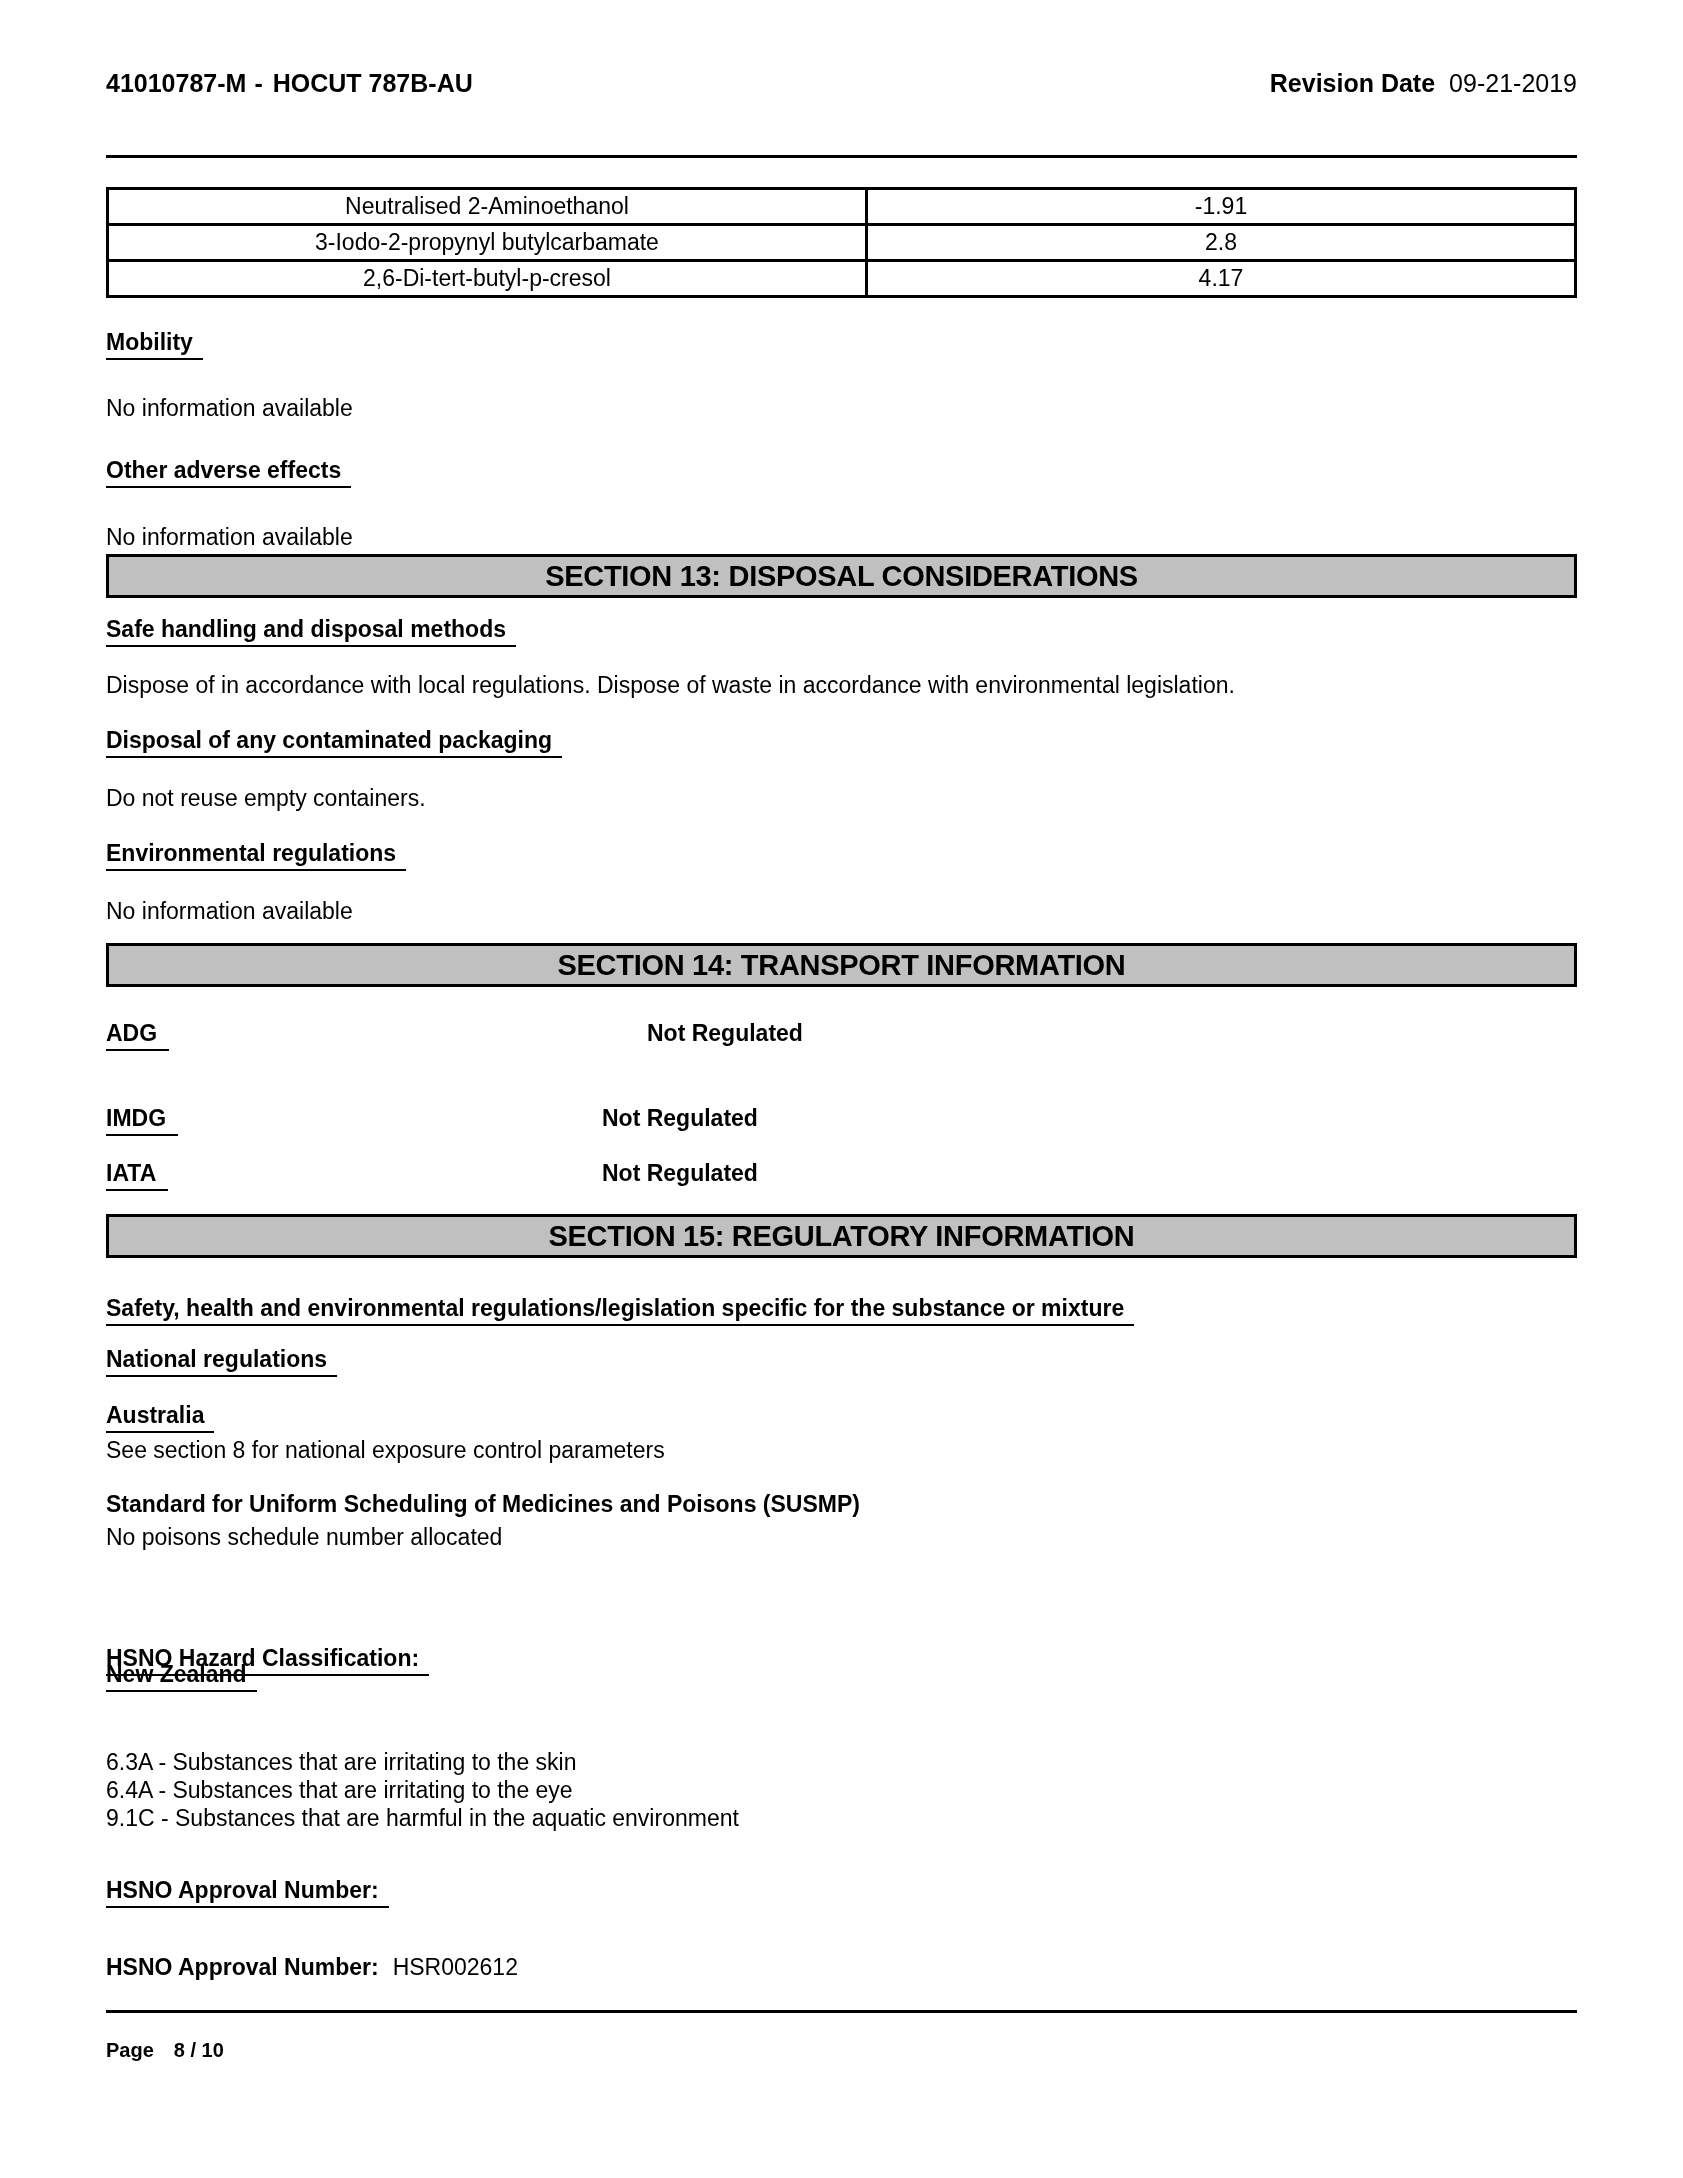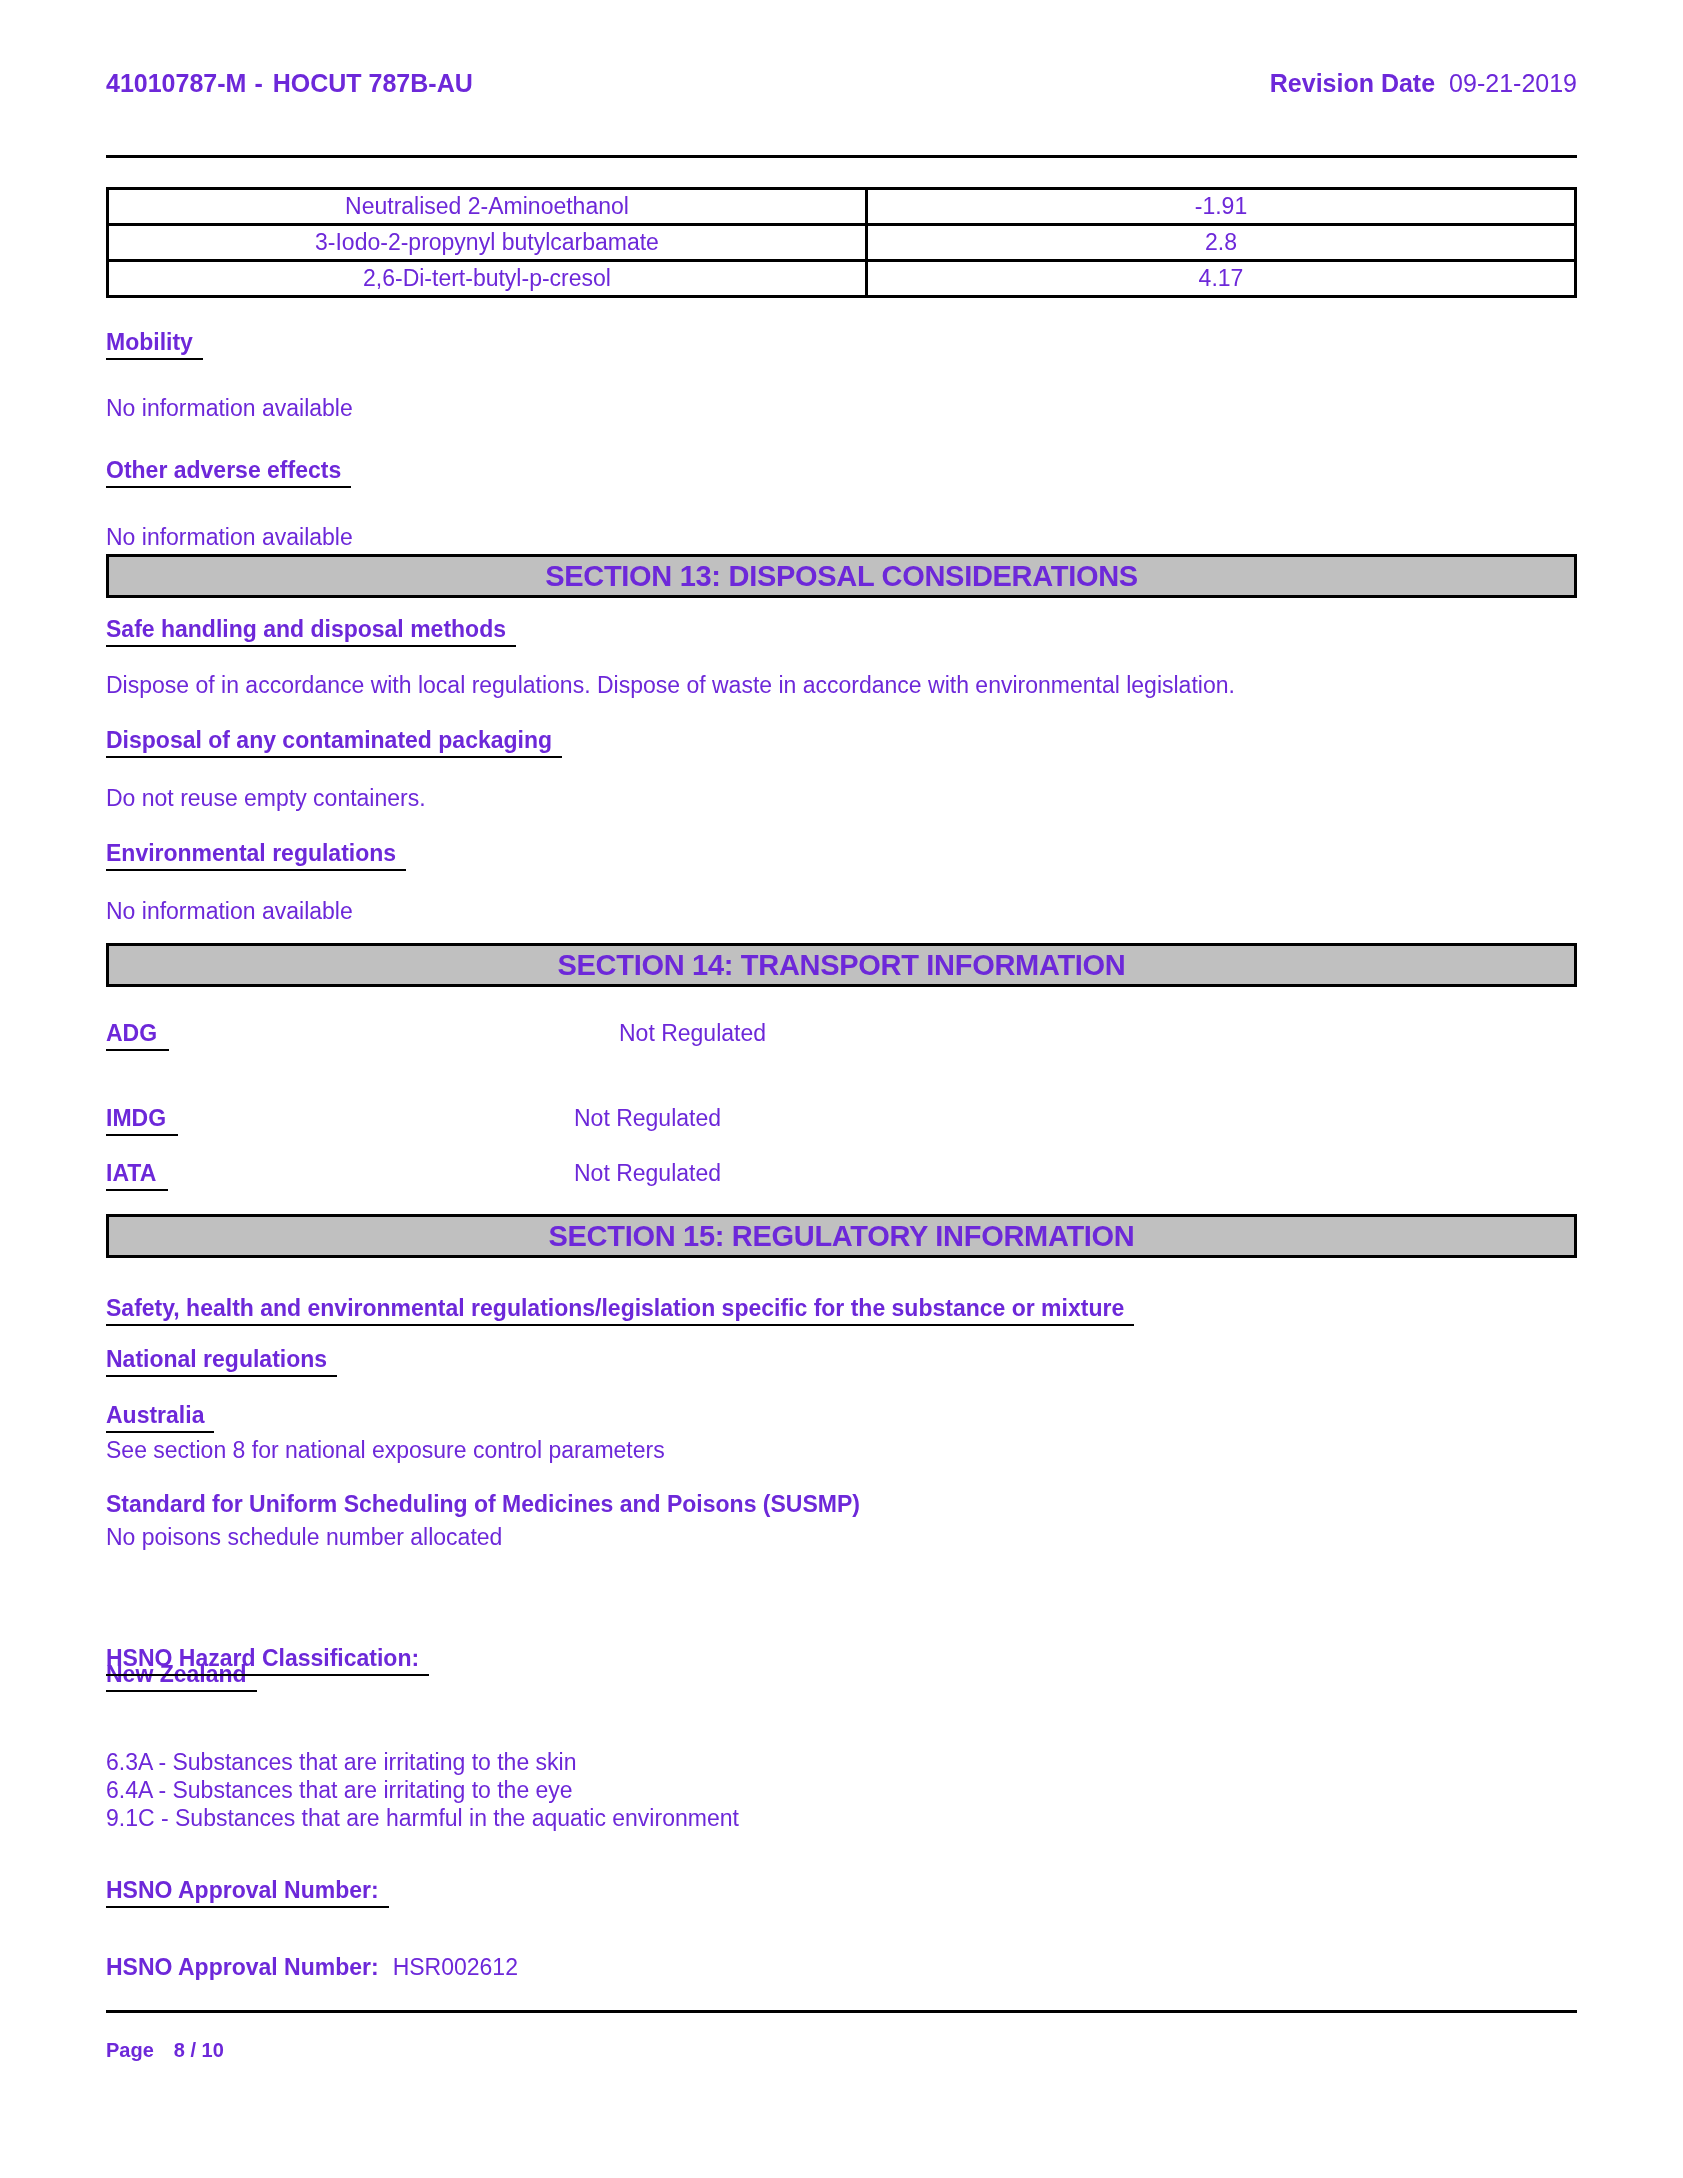--- a/index.html
+++ b/index.html
@@ -1,21 +1,21 @@
 <!DOCTYPE html>
 <html><head>
 <meta charset="utf-8">
 <style>
   html,body { margin:0; padding:0; background:#ffffff; }
   .page {
     position:relative;
     width:1683px; height:2178px;
     background:#ffffff;
     font-family:"Liberation Sans", "DejaVu Sans", sans-serif;
-    color:#6d28d9;
+    color:#000000;
     overflow:hidden;
   }
   .content { position:absolute; left:106px; right:106px; top:0; bottom:0; }
   .abs { position:absolute; left:0; right:0; }
 
   .hdr-row { display:flex; justify-content:space-between; align-items:baseline;
              font-size:25px; font-weight:bold; }
   .hdr-left span { }
   .hdr-sep { margin:0 10px 0 8px; }
   .hdr-right .rev-date { font-weight:normal; margin-left:14px; }
@@ -36,21 +36,21 @@
     background:#c0c0c0;
     border:3px solid #000;
     height:38px;
     display:flex; align-items:center; justify-content:center;
     font-size:29px; font-weight:bold; letter-spacing:-0.3px;
   }
 
   .trow { display:flex; font-size:23px; }
   .trow .tlabel { width:468px; font-weight:bold; }
   .trow .tlabel .u { display:inline-block; border-bottom:2px solid #000; padding:0 12px 2px 0; }
-  .trow .tstatus { font-weight:normal; }
+  .trow .tstatus { font-weight:bold;margin-left:28px; }
 
   .inline-pair { font-size:23px;margin-top:16px; }
   .inline-pair .lbl { font-weight:bold; }
   .inline-pair .val { margin-left:14px; }
 
   .footer-page { text-align:left; font-size:20px; font-weight:bold; }
   .footer-page .pv { margin-left:20px; }
 </style>
 </head>
 <body>

